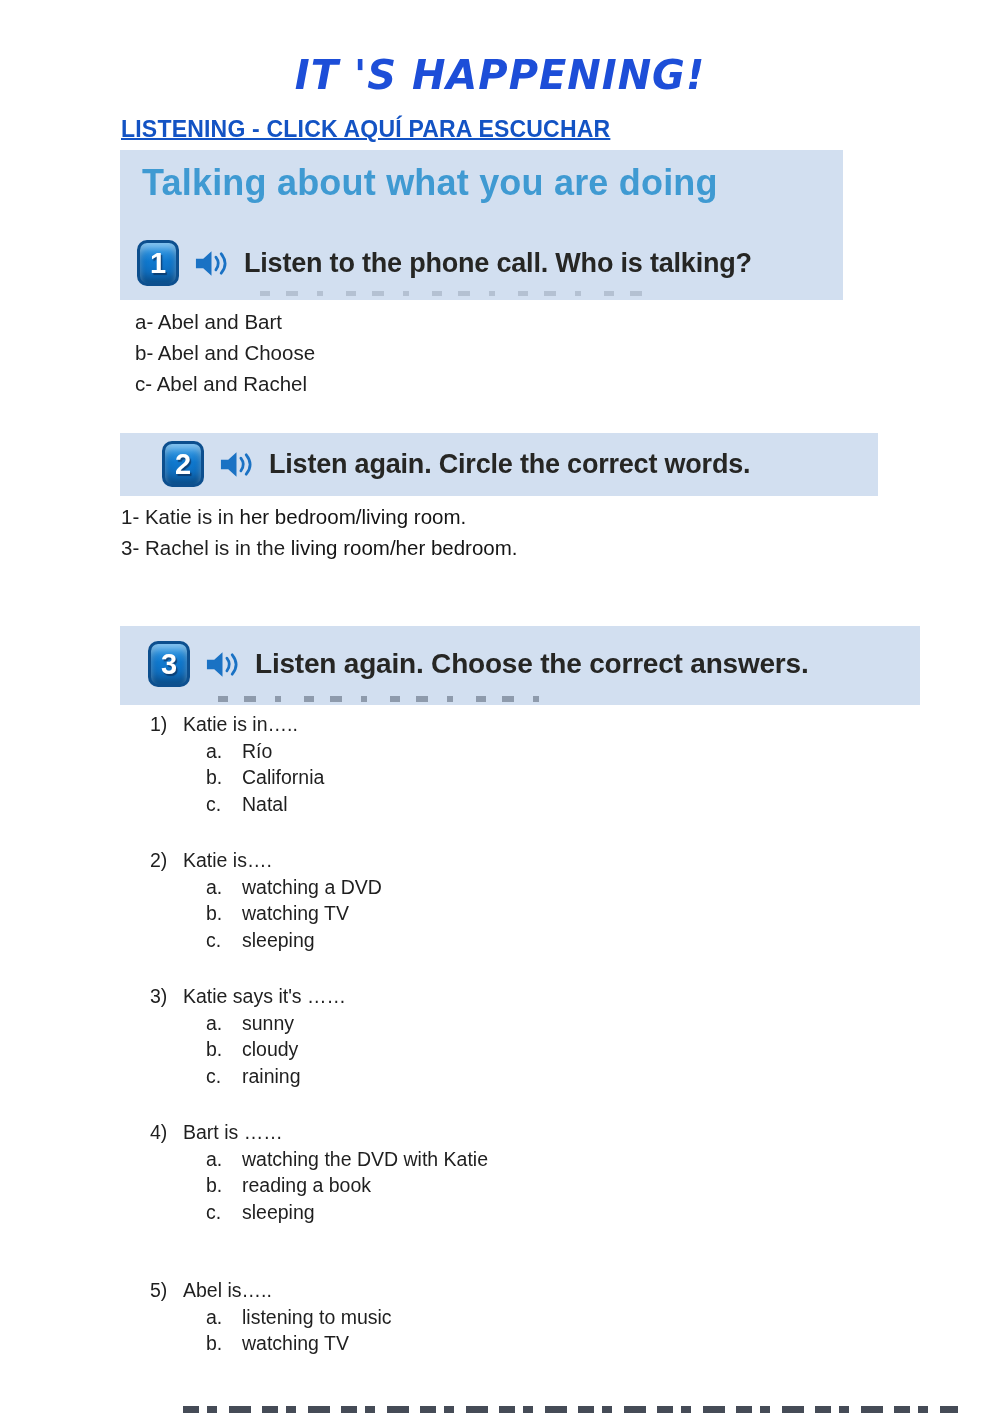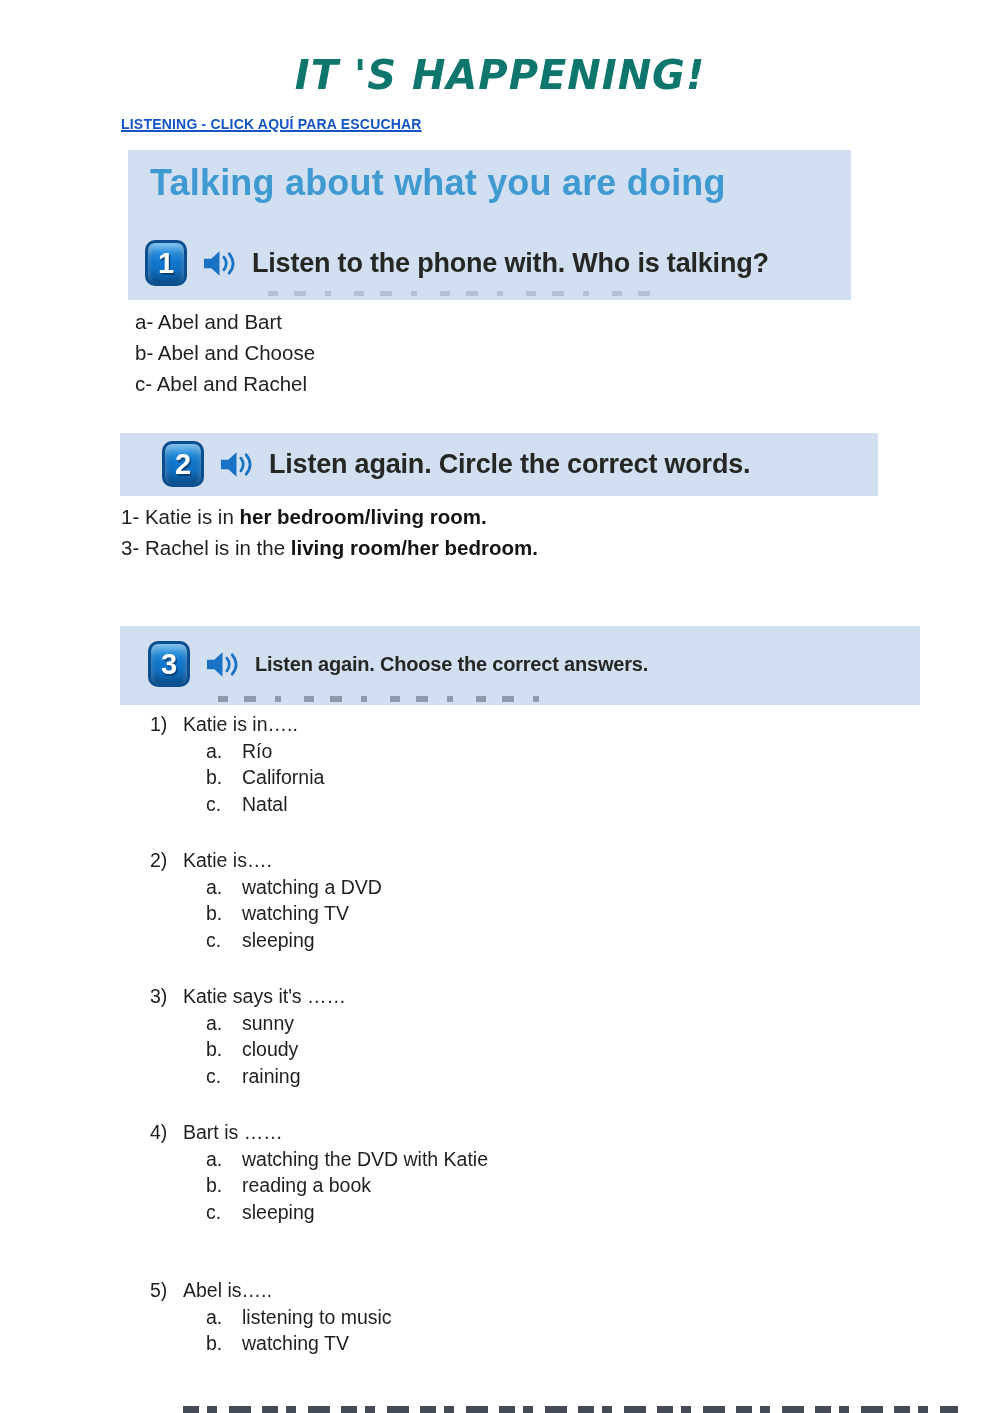--- a/index.html
+++ b/index.html
@@ -11,36 +11,36 @@
     color:#1f1f1f;
     overflow:hidden;
   }
   
   .title{
     position:absolute;top:52px;left:0;width:1000px;
     text-align:center;
     font-family:"DejaVu Sans", sans-serif;
     font-style:italic;font-weight:700;
     font-size:40px;letter-spacing:1px;
-    color:#0f766e;
+    color:#1d4ed8;
   }
   .listen-link{
     position:absolute;top:116px;left:121px;
-    font-size:14px;font-weight:700;
+    font-size:23px;font-weight:700;
     color:#1353c4;text-decoration:underline;
     text-decoration-thickness:2px;
     letter-spacing:0.2px;
     cursor:pointer;
   }
   
   .banner{
     position:absolute;left:120px;
     background:#d2dff0;
   }
-  .banner1{top:150px;width:723px;height:150px;margin-left:8px;}
+  .banner1{top:150px;width:723px;height:150px;}
   .banner2{top:433px;width:758px;height:63px;}
   .banner3{top:626px;width:800px;height:79px;}
   .banner-heading{
     position:absolute;top:12px;left:22px;
     font-size:36px;font-weight:700;
     letter-spacing:0.2px;
     color:#3f9ad2;
   }
   .ex-row{
     position:absolute;display:flex;align-items:center;gap:15px;
@@ -58,21 +58,21 @@
   }
   .badge span{
     color:#ffffff;font-weight:700;font-size:29px;line-height:1;
     text-shadow:1.5px 1.5px 1px rgba(10,40,80,0.65);
   }
   .speaker{width:35px;height:31px;flex:0 0 35px;}
   .instruction{
     font-size:27px;font-weight:700;color:#262624;
     letter-spacing:-0.2px;white-space:nowrap;
   }
-  .banner3 .instruction{font-size:20px;}
+  .banner3 .instruction{font-size:28px;}
   
   .cutoff{
     position:absolute;height:5px;
     background:
       repeating-linear-gradient(90deg,#4a5668 0 10px,transparent 10px 26px,#4a5668 26px 38px,transparent 38px 57px,#4a5668 57px 63px,transparent 63px 86px);
   }
   .cutoff-b1{left:140px;bottom:4px;width:400px;opacity:0.22;}
   .cutoff-b3{left:98px;bottom:3px;width:340px;opacity:0.5;height:6px;}
   .cutoff-bottom{
     position:absolute;left:183px;bottom:0;width:775px;height:7px;opacity:0.88;
@@ -81,21 +81,21 @@
   }
   
   .optlist1{
     position:absolute;top:306px;left:135px;
     font-size:20.5px;line-height:31px;color:#1f1f1f;
   }
   .circlelist{
     position:absolute;top:501px;left:121px;
     font-size:20.5px;line-height:31px;color:#1f1f1f;
   }
-  .circlelist b{font-weight:700;color:#141414;}
+  .circlelist b{font-weight:400;color:#141414;}
   .clickable{cursor:pointer;}
   
   .ex3{
     position:absolute;top:711px;left:150px;
     font-size:19.5px;line-height:26.5px;color:#1f1f1f;
   }
   .qblock{margin-bottom:30px;}
   .qblock.extra-gap{margin-top:52px;}
   .qline{display:flex;}
   .qnum{flex:0 0 33px;}
@@ -115,21 +115,21 @@
     <div class="banner-heading">Talking about what you are doing</div>
     <div class="ex-row">
       <div class="badge">
         <span>1</span>
       </div>
       <svg class="speaker" viewBox="0 0 36 30">
         <path d="M2 10 h7.5 l8.5-7.5 v25 l-8.5-7.5 H2 z" fill="#1a72c4"></path>
         <path d="M22.5 8.5 q5 6.5 0 13" stroke="#1a72c4" stroke-width="2.8" fill="none" stroke-linecap="round"></path>
         <path d="M28 5 q8 10 0 20" stroke="#1a72c4" stroke-width="2.8" fill="none" stroke-linecap="round"></path>
       </svg>
-      <div class="instruction">Listen to the phone with. Who is talking?</div>
+      <div class="instruction">Listen to the phone call. Who is talking?</div>
     </div>
     <div class="cutoff cutoff-b1"></div>
   </div>
 
   <div class="optlist1">
     <div class="clickable">a- Abel and Bart</div>
     <div class="clickable">b- Abel and Choose</div>
     <div class="clickable">c- Abel and Rachel</div>
   </div>
 

